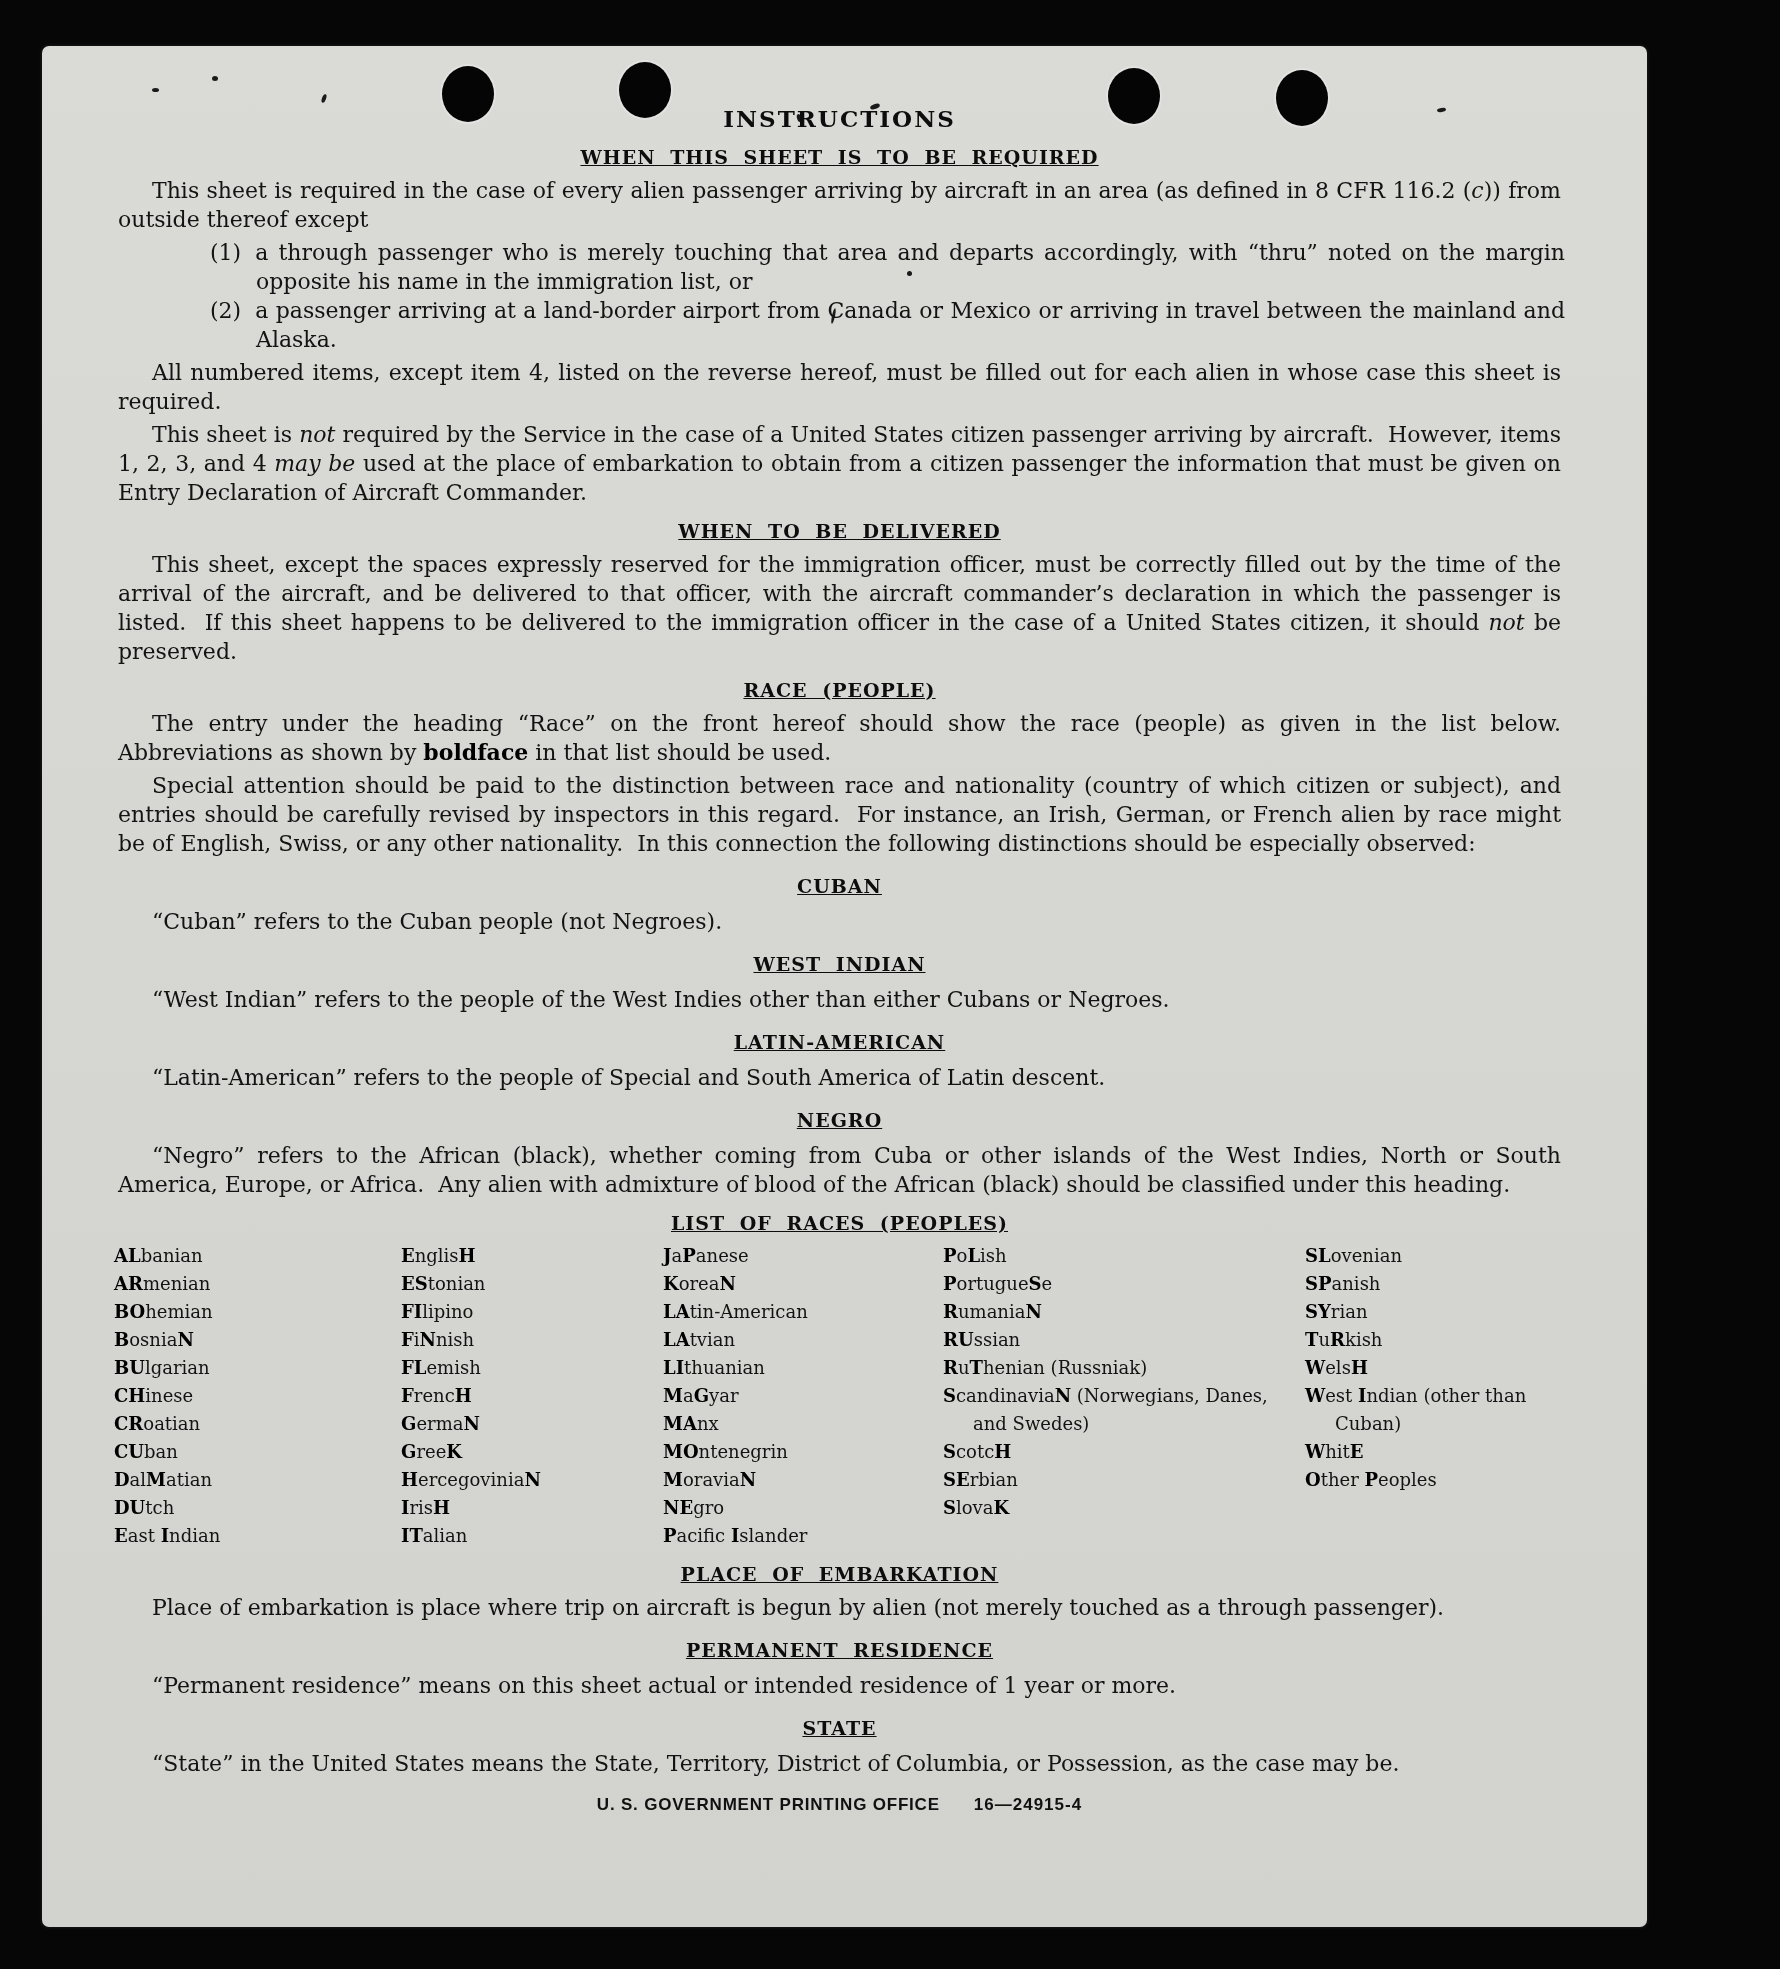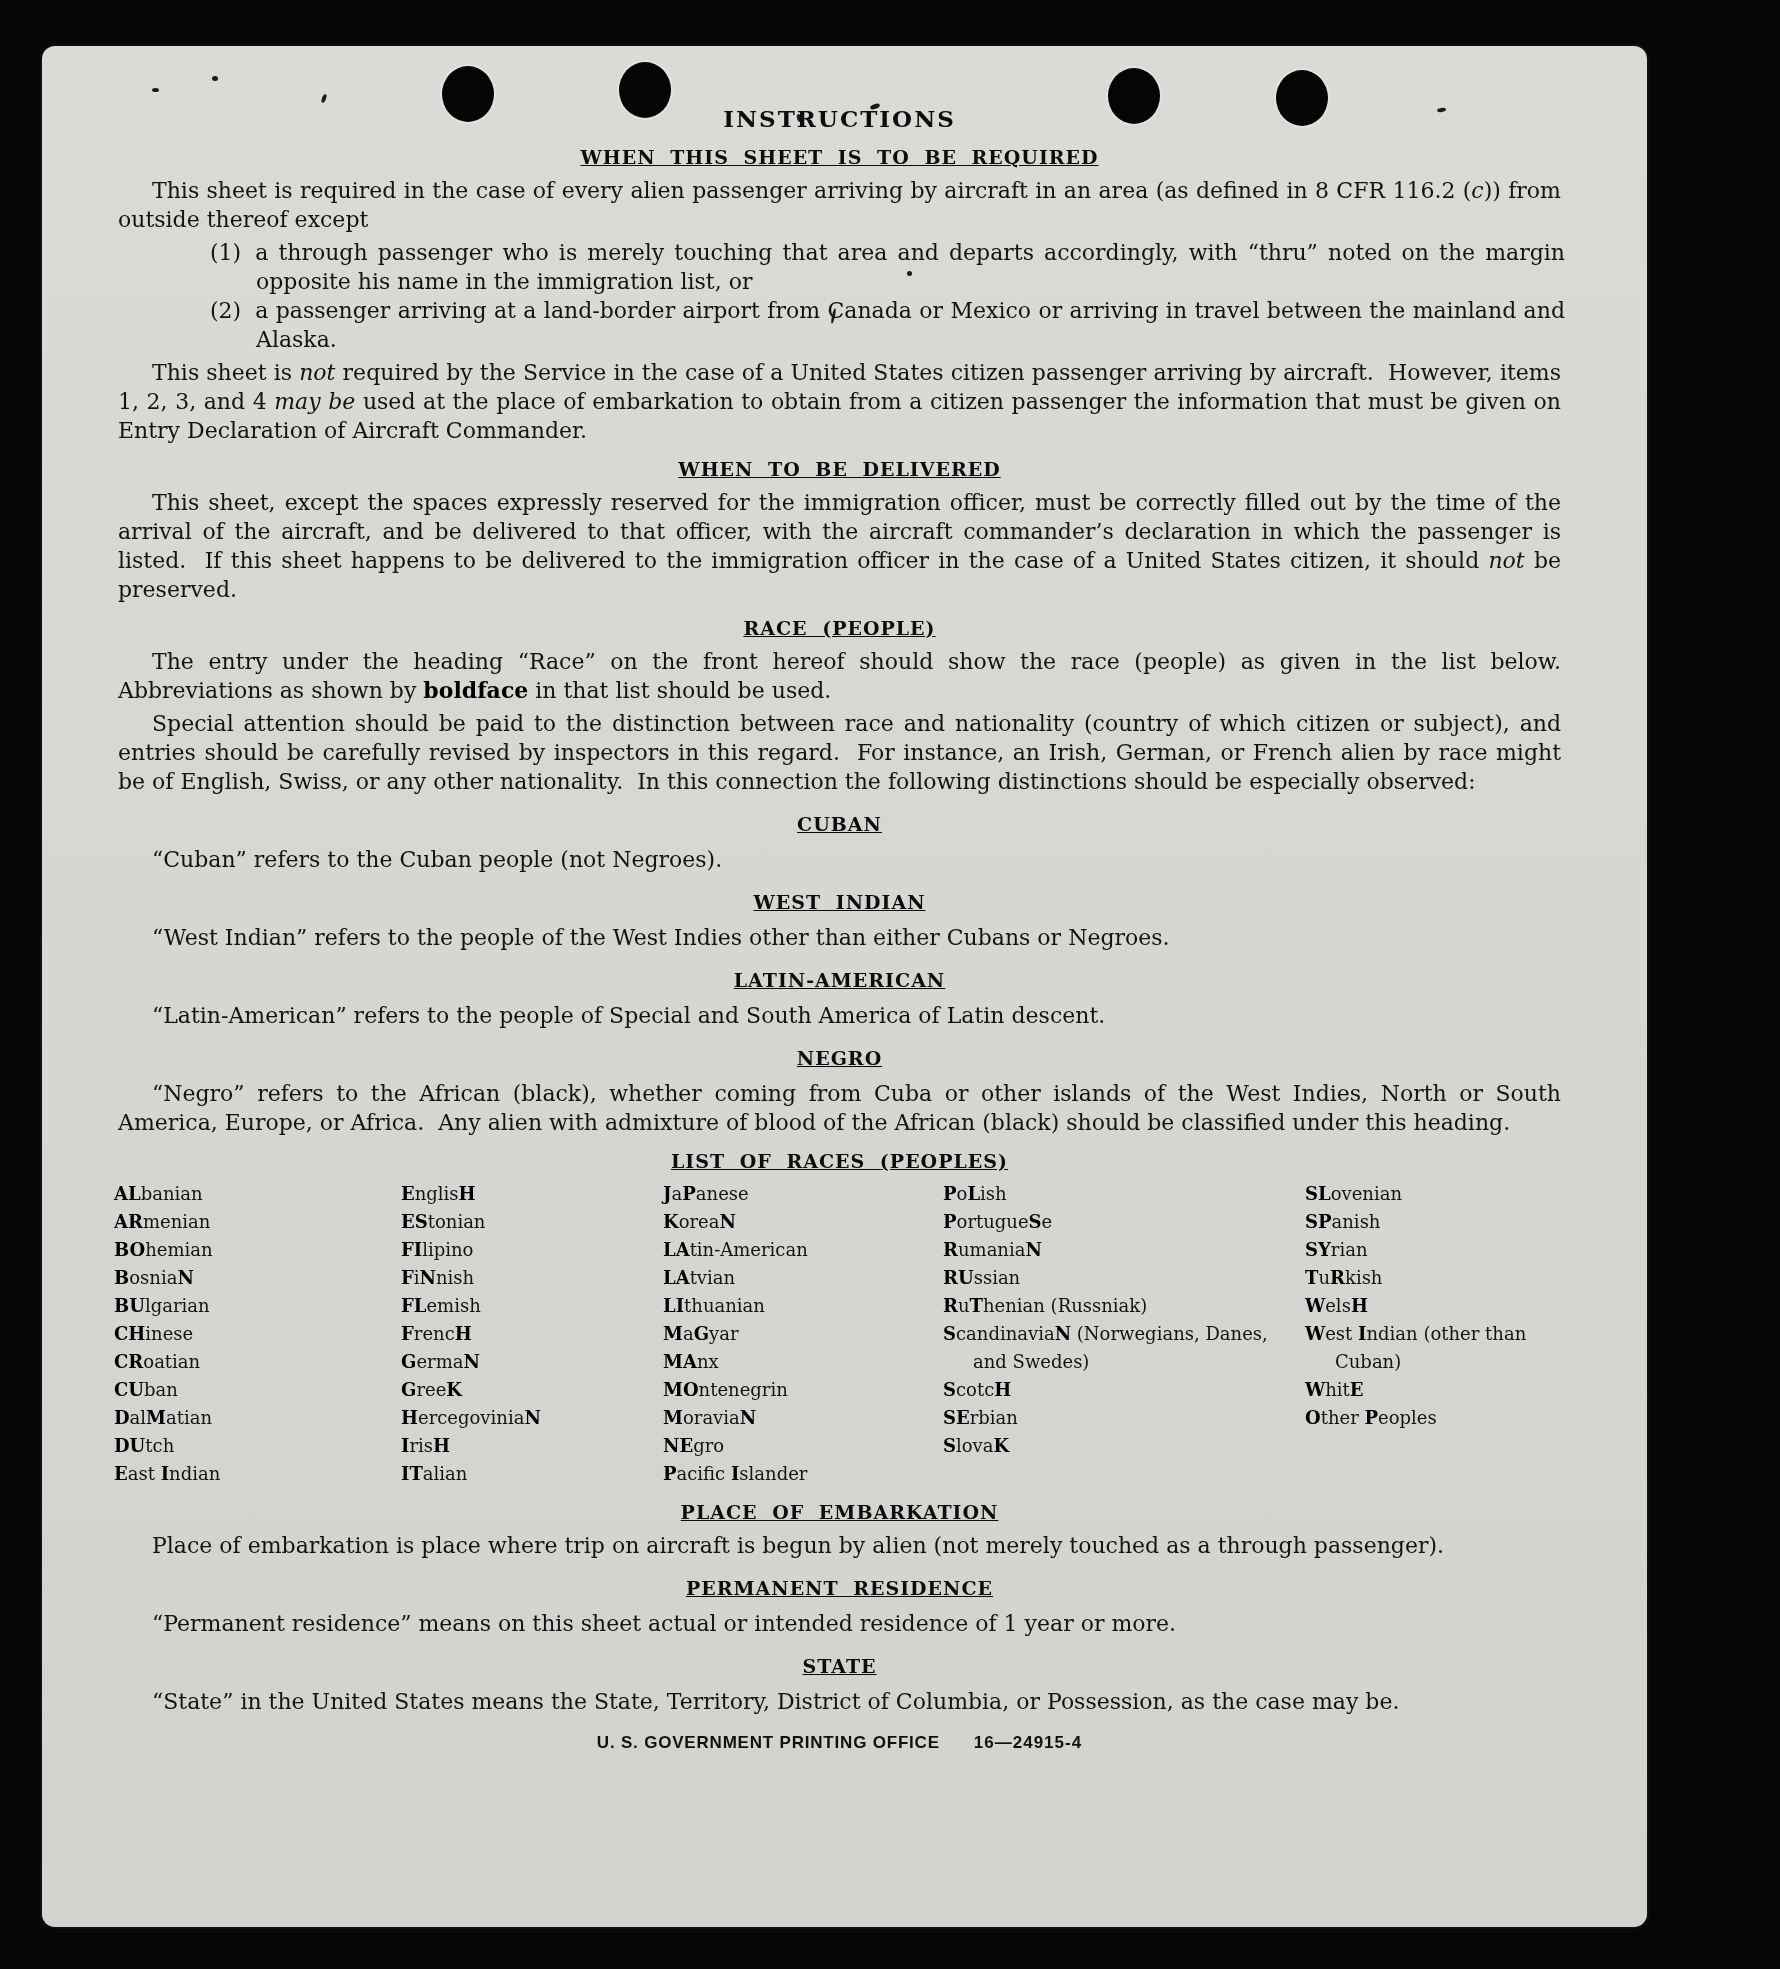--- a/index.html
+++ b/index.html
@@ -4,21 +4,21 @@
 <style>
   html,body{margin:0;padding:0;}
   body{
     width:1780px;height:1969px;position:relative;overflow:hidden;
     background:#060606;
     font-family:"DejaVu Serif","Liberation Serif",serif;
   }
   .paper{
     position:absolute;left:42px;top:46px;width:1605px;height:1881px;
     background:linear-gradient(180deg,#dadad7 0%,#d6d6d3 45%,#d2d2cf 100%);
-    border-radius:13px;
+    border-radius:7px;
     box-shadow:0 0 4px rgba(255,255,255,0.12);
   }
   .hole{
     position:absolute;width:52px;height:56px;border-radius:50%;
     background:#050505;
     box-shadow:0 0 0 2px rgba(255,255,255,0.25);
   }
   .speck{position:absolute;background:#1a1a1a;border-radius:50%;}
   .content{
     position:absolute;left:72px;top:58px;width:1451px;
@@ -80,20 +80,21 @@
   <div class="speck" style="left:865px;top:225px;width:5px;height:5px;"></div>
 
   <div class="content">
 
     <div class="doc-title">INSTRUCTIONS</div>
 
     <div class="section-head">WHEN THIS SHEET IS TO BE REQUIRED</div>
     <p class="para">This sheet is required in the case of every alien passenger arriving by aircraft in an area (as defined in 8 CFR 116.2 (<i>c</i>)) from outside thereof except</p>
     <div class="item"><span class="num">(1)</span><span>a through passenger who is merely touching that area and departs accordingly, with “thru” noted on the margin opposite his name in the immigration list, or</span></div>
     <div class="item"><span class="num">(2)</span><span>a passenger arriving at a land-border airport from Canada or Mexico or arriving in travel between the mainland and Alaska.</span></div>
+    <p class="para">All numbered items, except item 4, listed on the reverse hereof, must be filled out for each alien in whose case this sheet is required.</p>
     <p class="para">This sheet is <i>not</i> required by the Service in the case of a United States citizen passenger arriving by aircraft.  However, items 1, 2, 3, and 4 <i>may be</i> used at the place of embarkation to obtain from a citizen passenger the information that must be given on Entry Declaration of Aircraft Commander.</p>
 
     <div class="section-head">WHEN TO BE DELIVERED</div>
     <p class="para">This sheet, except the spaces expressly reserved for the immigration officer, must be correctly filled out by the time of the arrival of the aircraft, and be delivered to that officer, with the aircraft commander’s declaration in which the passenger is listed.  If this sheet happens to be delivered to the immigration officer in the case of a United States citizen, it should <i>not</i> be preserved.</p>
 
     <div class="section-head">RACE (PEOPLE)</div>
     <p class="para">The entry under the heading “Race” on the front hereof should show the race (people) as given in the list below.  Abbreviations as shown by <b>boldface</b> in that list should be used.</p>
     <p class="para">Special attention should be paid to the distinction between race and nationality (country of which citizen or subject), and entries should be carefully revised by inspectors in this regard.  For instance, an Irish, German, or French alien by race might be of English, Swiss, or any other nationality.  In this connection the following distinctions should be especially observed:</p>
 
     <div class="section-head spaced">CUBAN</div>

